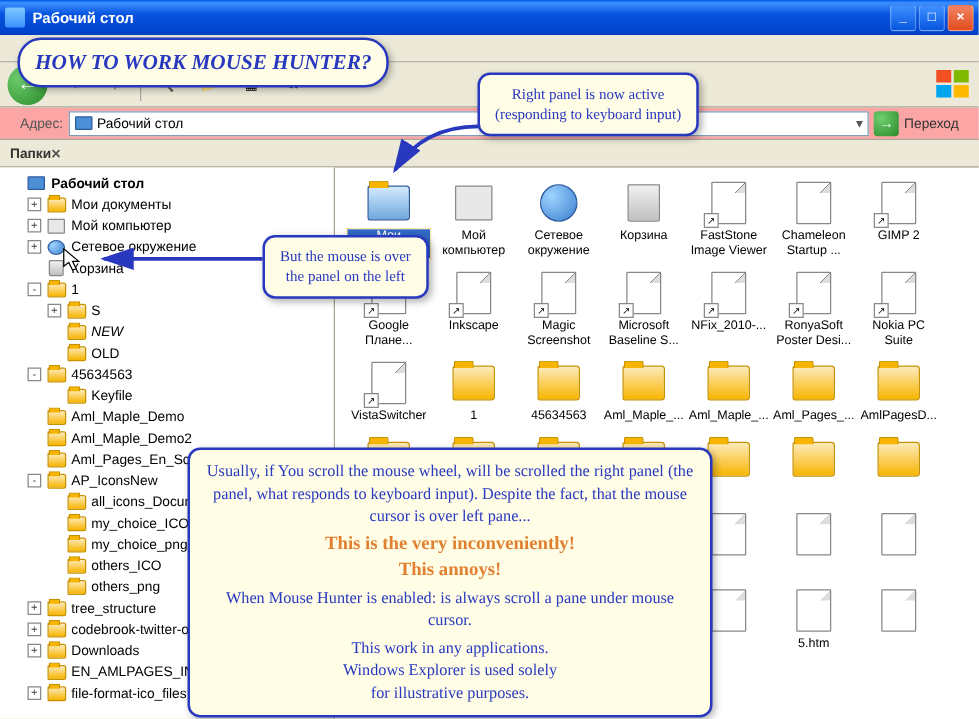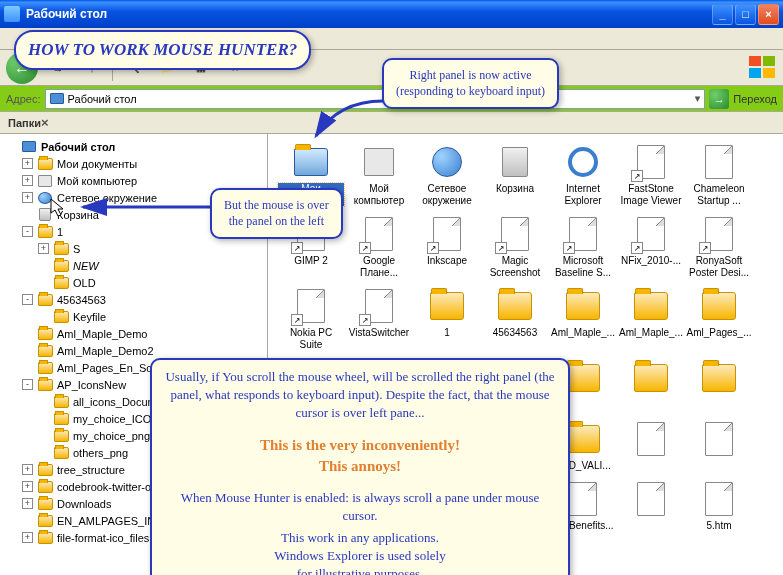--- a/index.html
+++ b/index.html
@@ -13,21 +13,21 @@
 .winbtn.close { background: linear-gradient(to bottom, #f08262, #e14d1f); }
 
 .menubar { height: 22px; background: #ece9d8; border-bottom: 1px solid #aca899; display: flex; align-items: center; padding: 0 4px; }
 
 .toolbar { height: 36px; background: #ece9d8; border-bottom: 1px solid #aca899; display: flex; align-items: center; padding: 0 6px; gap: 6px; position: relative; }
 .tbtn { width: 28px; height: 28px; border: 1px solid transparent; border-radius: 3px; display: flex; align-items: center; justify-content: center; cursor: pointer; }
 .nav-back { width: 32px; height: 32px; border-radius: 50%; background: radial-gradient(circle at 30% 30%, #6fcf6f, #2a8a2a); display: flex; align-items: center; justify-content: center; color: white; font-size: 16px; }
 .winflag { position: absolute; right: 4px; top: 4px; width: 32px; height: 28px; }
 .winflag svg { width: 100%; height: 100%; }
 
-.addressbar { height: 26px; background: #84cc16; border-bottom: 1px solid #aca899; display: flex; align-items: center; padding: 0 6px; gap: 4px; }
+.addressbar { height: 26px; background: #fca5a5; border-bottom: 1px solid #aca899; display: flex; align-items: center; padding: 0 16px; gap: 4px; }
 .addressbar .lbl { color: #555; }
 .addressbar .field { flex: 1; height: 20px; border: 1px solid #7f9db9; background: white; display: flex; align-items: center; padding: 0 4px; gap: 4px; }
 .addressbar .go { width: 20px; height: 20px; background: radial-gradient(circle at 30% 30%, #6fcf6f, #2a8a2a); border-radius: 3px; display: flex; align-items: center; justify-content: center; color: white; }
 .go-label { color: #333; }
 
 .papki-header { height: 22px; background: #ece9d8; border-bottom: 1px solid #aca899; display: flex; align-items: center; justify-content: flex-start; padding: 0 6px 0 8px; font-weight: bold; color: #333; }
 .papki-header .x { cursor: pointer; font-size: 13px; color: #555; }
 
 .main { display: flex; height: calc(575px - 28px - 22px - 36px - 26px - 22px); }
 .tree { width: 268px; background: white; border-right: 1px solid #aca899; overflow-y: auto; padding: 4px 2px; }
@@ -243,20 +243,27 @@
         <div class="tree-icon">
           <div class="folder-icon"></div>
         </div>
         <span>my_choice_png</span>
       </div>
       <div class="tree-item" style="padding-left: 36px;">
         <div class="expander blank"></div>
         <div class="tree-icon">
           <div class="folder-icon"></div>
         </div>
+        <span>others_ICO</span>
+      </div>
+      <div class="tree-item" style="padding-left: 36px;">
+        <div class="expander blank"></div>
+        <div class="tree-icon">
+          <div class="folder-icon"></div>
+        </div>
         <span>others_png</span>
       </div>
       <div class="tree-item" style="padding-left: 20px;">
         <div class="expander">+</div>
         <div class="tree-icon">
           <div class="folder-icon"></div>
         </div>
         <span>tree_structure</span>
       </div>
       <div class="tree-item" style="padding-left: 20px;">
@@ -308,26 +315,20 @@
           </div>
           <div class="glabel">Сетевое окружение</div>
         </div>
         <div class="grid-item">
           <div class="gicon">
             <div class="bin-icon" style="width: 26px; height: 30px;"></div>
           </div>
           <div class="glabel">Корзина</div>
         </div>
         <div class="grid-item">
-          <div class="gicon">
-            <div style="width: 30px; height: 30px; border-radius: 50%; border: 4px solid rgb(58, 126, 206); position: relative;"></div>
-          </div>
-          <div class="glabel">Internet Explorer</div>
-        </div>
-        <div class="grid-item">
           <div class="gicon shortcut">
             <div class="file-icon"></div>
           </div>
           <div class="glabel">FastStone Image Viewer</div>
         </div>
         <div class="grid-item">
           <div class="gicon">
             <div class="file-icon"></div>
           </div>
           <div class="glabel">Chameleon Startup ...</div>
@@ -571,21 +572,21 @@
 <div class="callout big-title" style="top:30px;left:14px">HOW TO WORK MOUSE HUNTER?</div>
 
 <div class="callout mid" style="top:58px;left:382px;white-space:pre-line">Right panel is now active
 (responding to keyboard input)</div>
 
 <div class="callout mid" style="top:188px;left:210px;white-space:pre-line">But the mouse is over
 the panel on the left</div>
 
 <div class="callout big-text" style="top:358px;left:150px;width:420px">
   <div>Usually, if You scroll the mouse wheel, will be scrolled the right panel (the panel, what responds to keyboard input). Despite the fact, that the mouse cursor is over left pane...</div>
-  <div class="emphasis" style="white-space:pre-line;margin:12px 0">This is the very inconveniently!
+  <div class="emphasis" style="white-space:pre-line;margin:2px 0">This is the very inconveniently!
 This annoys!</div>
   <div>When Mouse Hunter is enabled: is always scroll a pane under mouse cursor.</div>
   <div style="white-space:pre-line;margin-top:4px">This work in any applications.
 Windows Explorer is used solely
 for illustrative purposes.</div>
 </div>
 
 <div class="arrow" style="top:96px;left:308px">
   <svg width="80" height="50">
       <defs>

